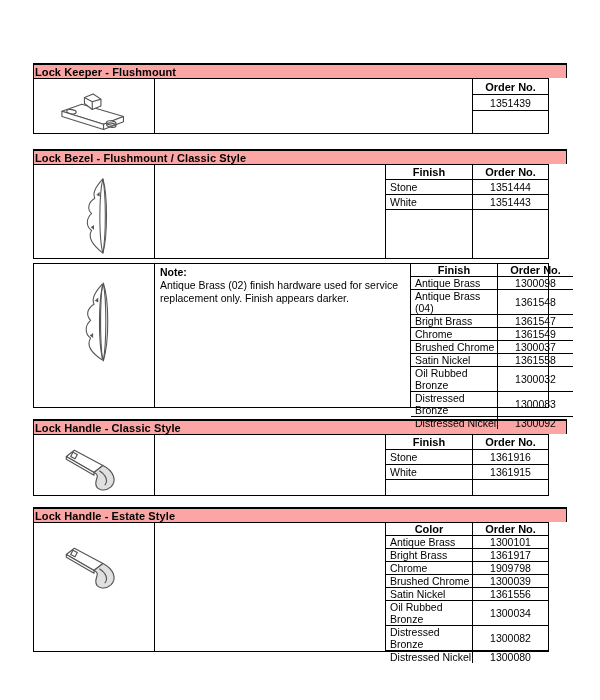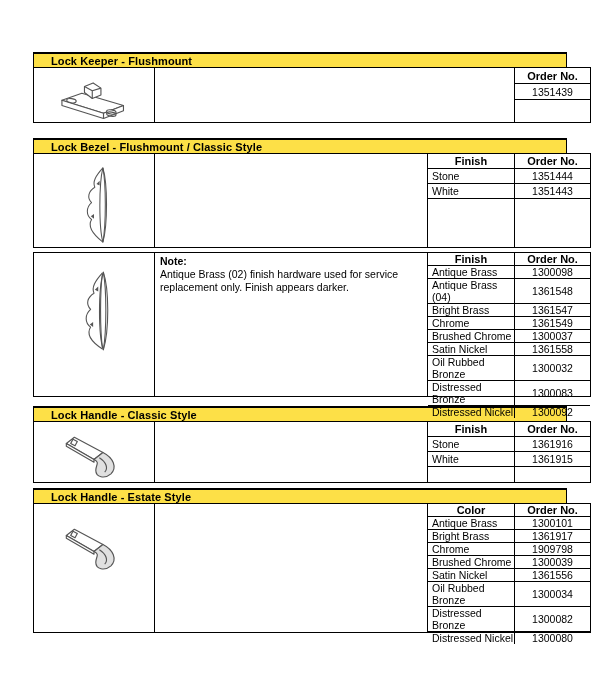--- a/index.html
+++ b/index.html
@@ -10,33 +10,34 @@
     color: #000;
     position: relative;
     overflow: hidden;
   }
   .page { position: absolute; left: 0; top: 0; width: 600px; height: 700px; background: #fff; }
   .content { position: absolute; left: 33px; top: 52px; width: 534px; }
 
   .section { width: 534px; }
   .section-bar {
     height: 15px;
-    background: #fde047;
+    background: #fca5a5;
     border: 1px solid #000;
     border-top-width: 2px;
     border-bottom: none;
     display: flex; align-items: center;
-    padding-left: 17px;
+    padding-left: 1px;
     font-size: 11px; font-weight: bold;
     letter-spacing: 0.1px;
+    margin-top: 11px;
   }
   .section-table {
     border: 1px solid #000;
     display: flex;
-    width: 558px;
+    width: 516px;
     background: #fff;
   }
   .cell-img {
     width: 121px;
     border-right: 1px solid #000;
     display: flex; justify-content: center; align-items: flex-start;
     flex-shrink: 0;
   }
   .cell-mid {
     flex: 1;

